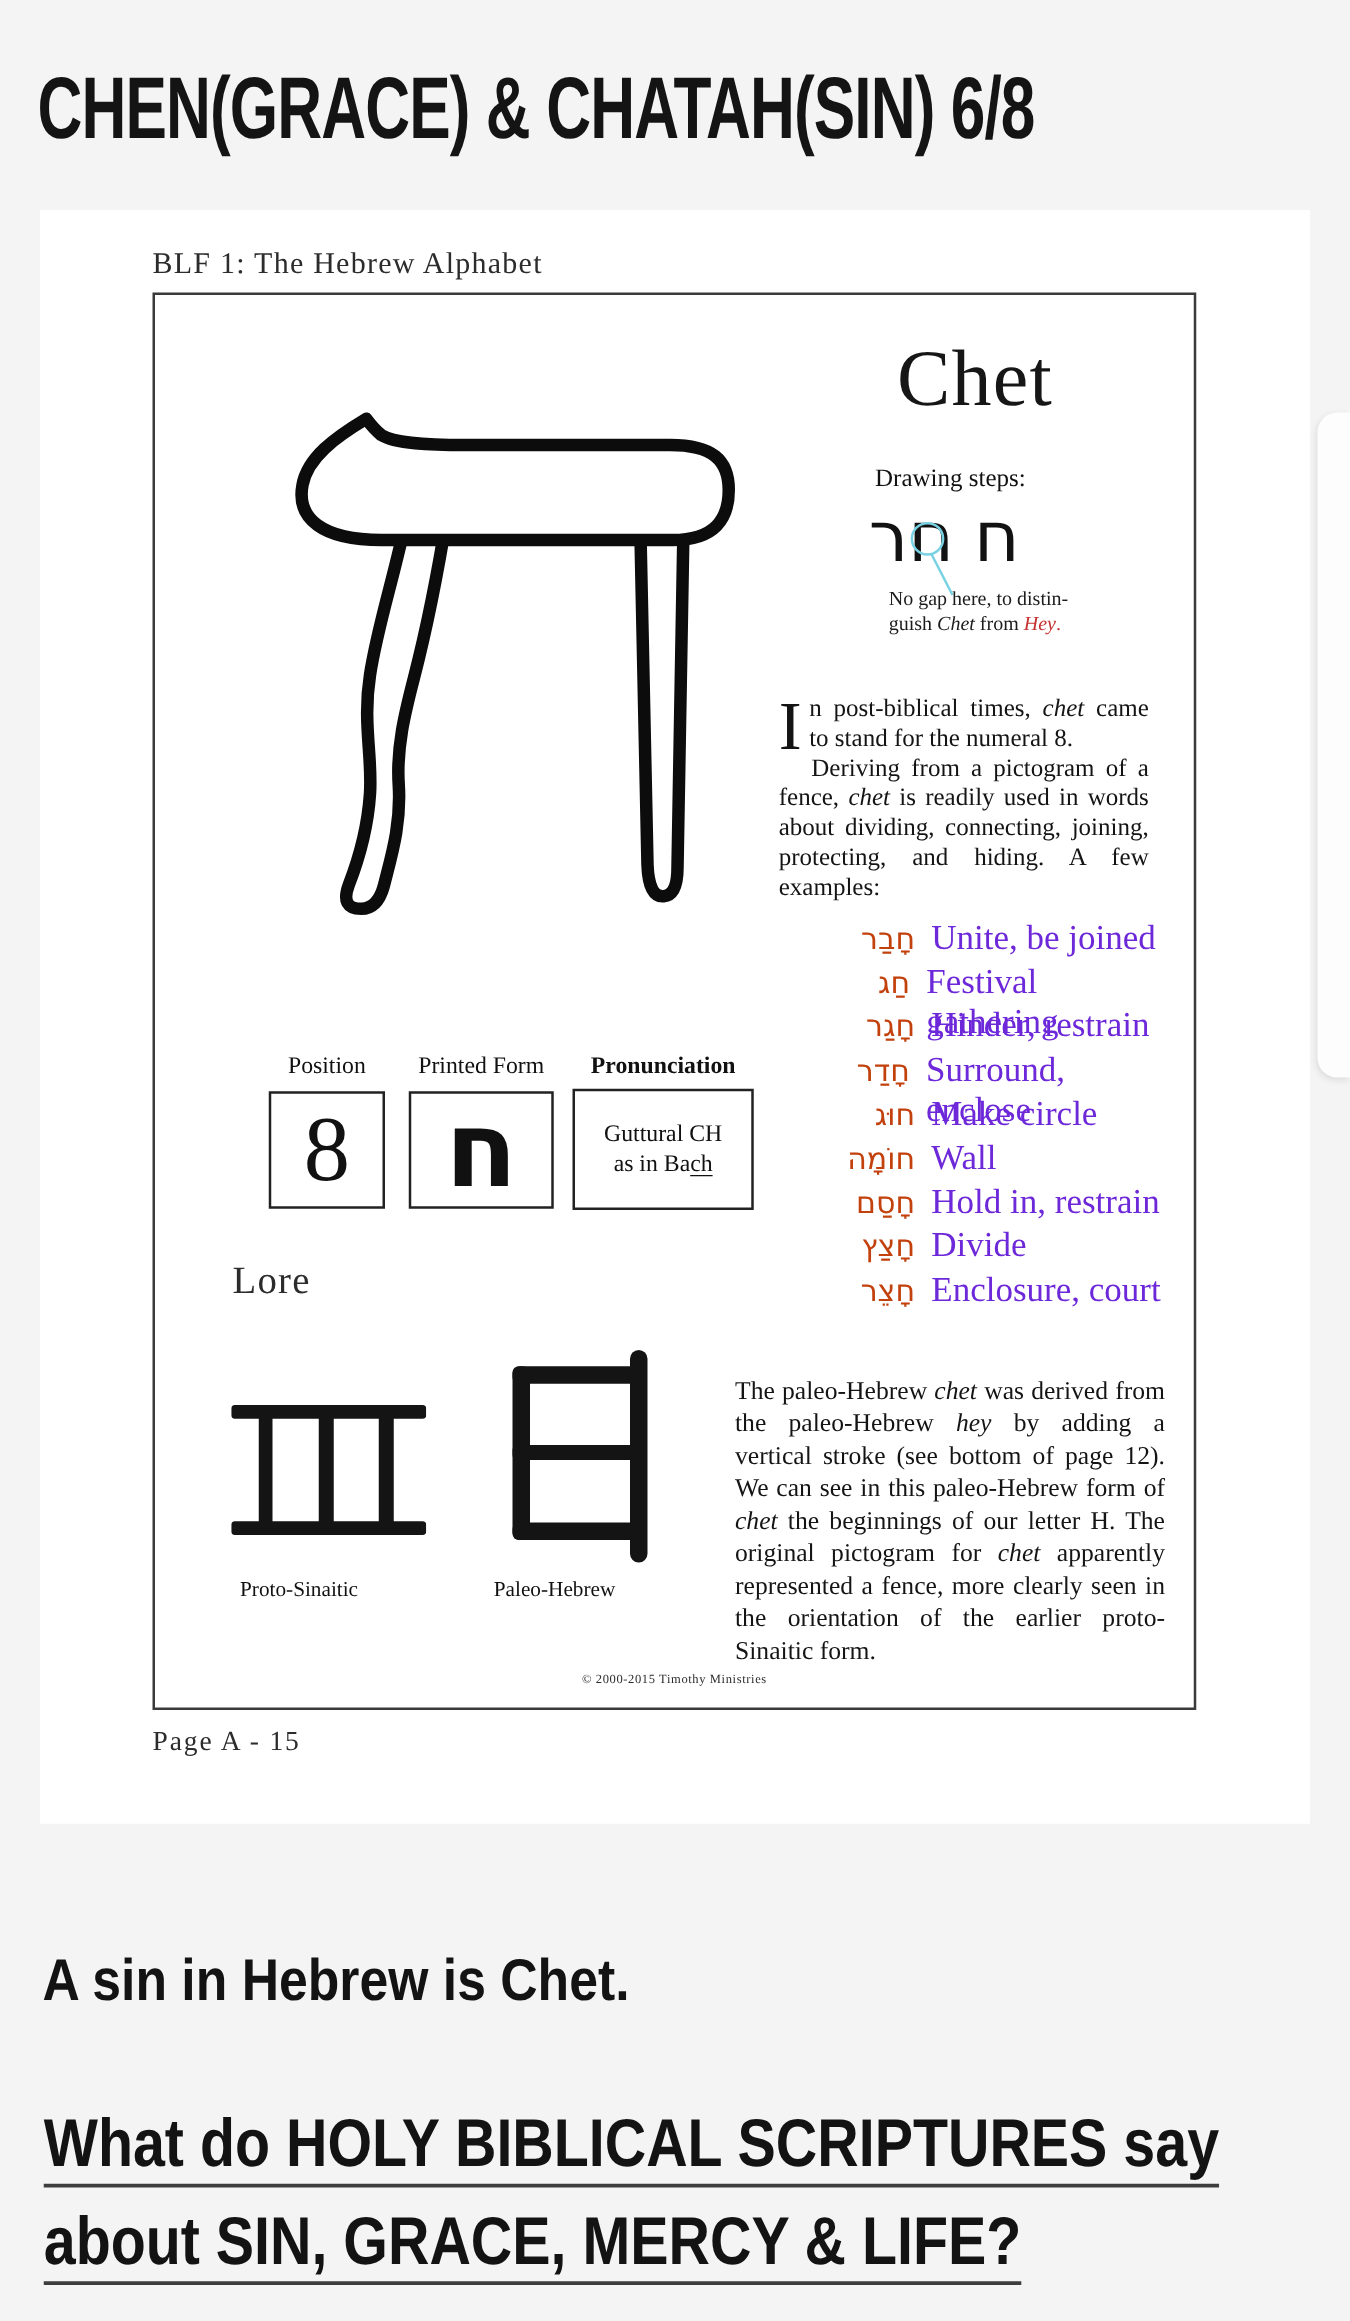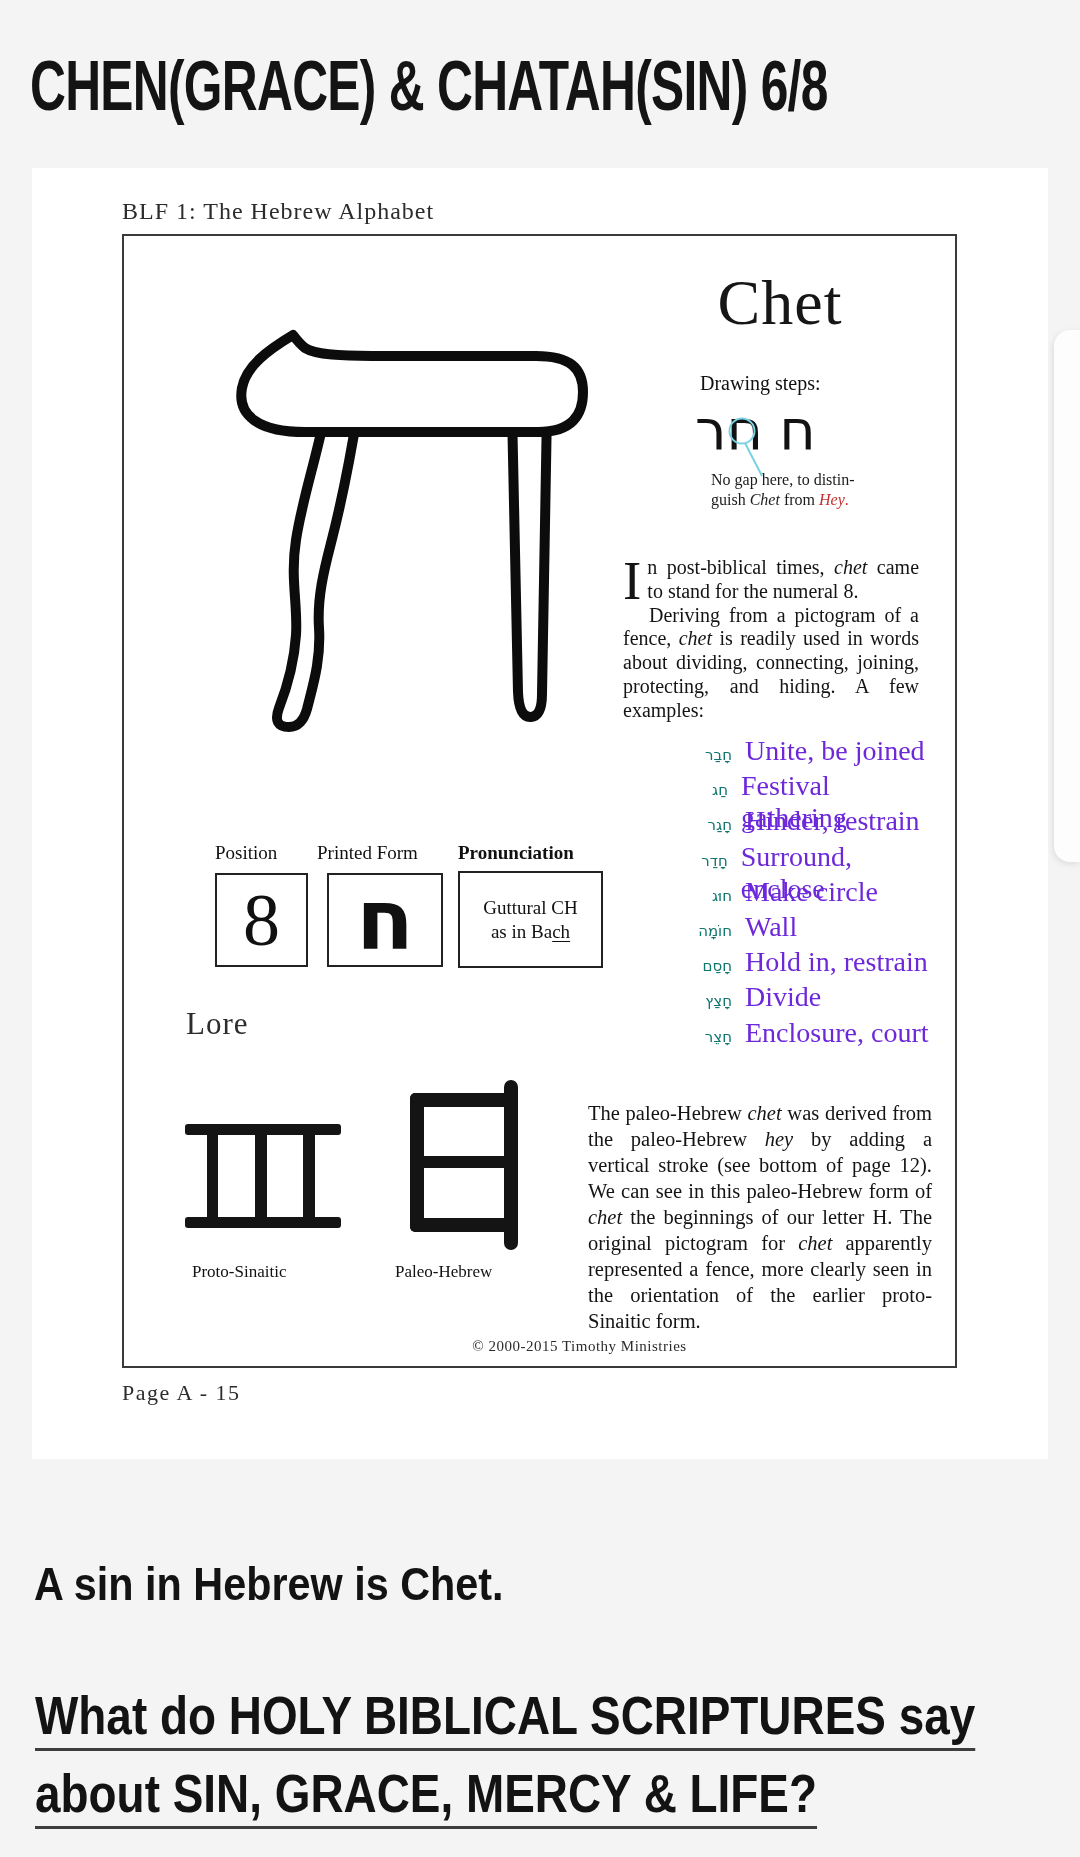--- a/index.html
+++ b/index.html
@@ -40,38 +40,38 @@
 
   .intro-para{ position:absolute; left:623px; top:556px; width:296px;
     font-size:20px; line-height:23.8px; text-align:justify; color:#141414; }
   .drop-cap{ float:left; font-size:55px; line-height:44px; padding:3px 6px 0 0;
     font-family:"Liberation Serif",serif; }
   .intro-para .p2{ text-indent:26px; }
 
   .examples{ position:absolute; left:625px; top:735px; width:310px; }
   .example-row{ display:flex; align-items:baseline; height:35.2px; }
   .example-heb{ width:120px; text-align:right; padding-right:13px; direction:rtl;
-    font-family:"DejaVu Sans",sans-serif; font-size:15px; color:#0f766e; }
+    font-family:"DejaVu Sans",sans-serif; font-size:24px; color:#c2410c; }
   .example-eng{ font-family:"Liberation Serif",serif; font-size:28px; color:#6d28d9; }
 
-  .col-label{ position:absolute; font-size:19px; }
+  .col-label{ position:absolute; font-size:19px; text-align:center; }
   .tbox{ position:absolute; border:2px solid #222; background:#fff; display:flex;
     align-items:center; justify-content:center; text-align:center; }
   .pos-value{ font-family:"Liberation Serif",serif; font-size:74px; }
   .pf-glyph{ font-family:"DejaVu Sans",sans-serif; font-weight:700; font-size:84px; line-height:90px; }
   .pron-text{ font-size:19px; line-height:24px; }
 
   .lore-heading{ position:absolute; left:186px; top:1006px; font-size:31px; }
   .glyph-label{ position:absolute; font-size:17px; text-align:left; }
 
   .lore-para{ position:absolute; left:588px; top:1100px; width:344px;
     font-size:20.5px; line-height:26px; text-align:justify; color:#141414; }
 
   .copyright{ position:absolute; left:122px; top:1338px; width:835px; text-align:center;
-    font-size:15px; letter-spacing:0.5px;margin-left:40px; }
+    font-size:10px; letter-spacing:0.5px; }
   .page-number{ position:absolute; left:122px; top:1380px; width:835px; text-align:left;
     font-size:22px; letter-spacing:1.5px;font-family:Liberation Serif, serif; }
 
   .seg-i{ font-style:italic; }
   .seg-red{ color:#c53030; }
   .seg-u{ text-decoration:underline; text-underline-offset:3px; }
 
   
   .note-line{ position:absolute; left:34px; top:1556px;
     font-size:47px; font-weight:700; color:#131313;

